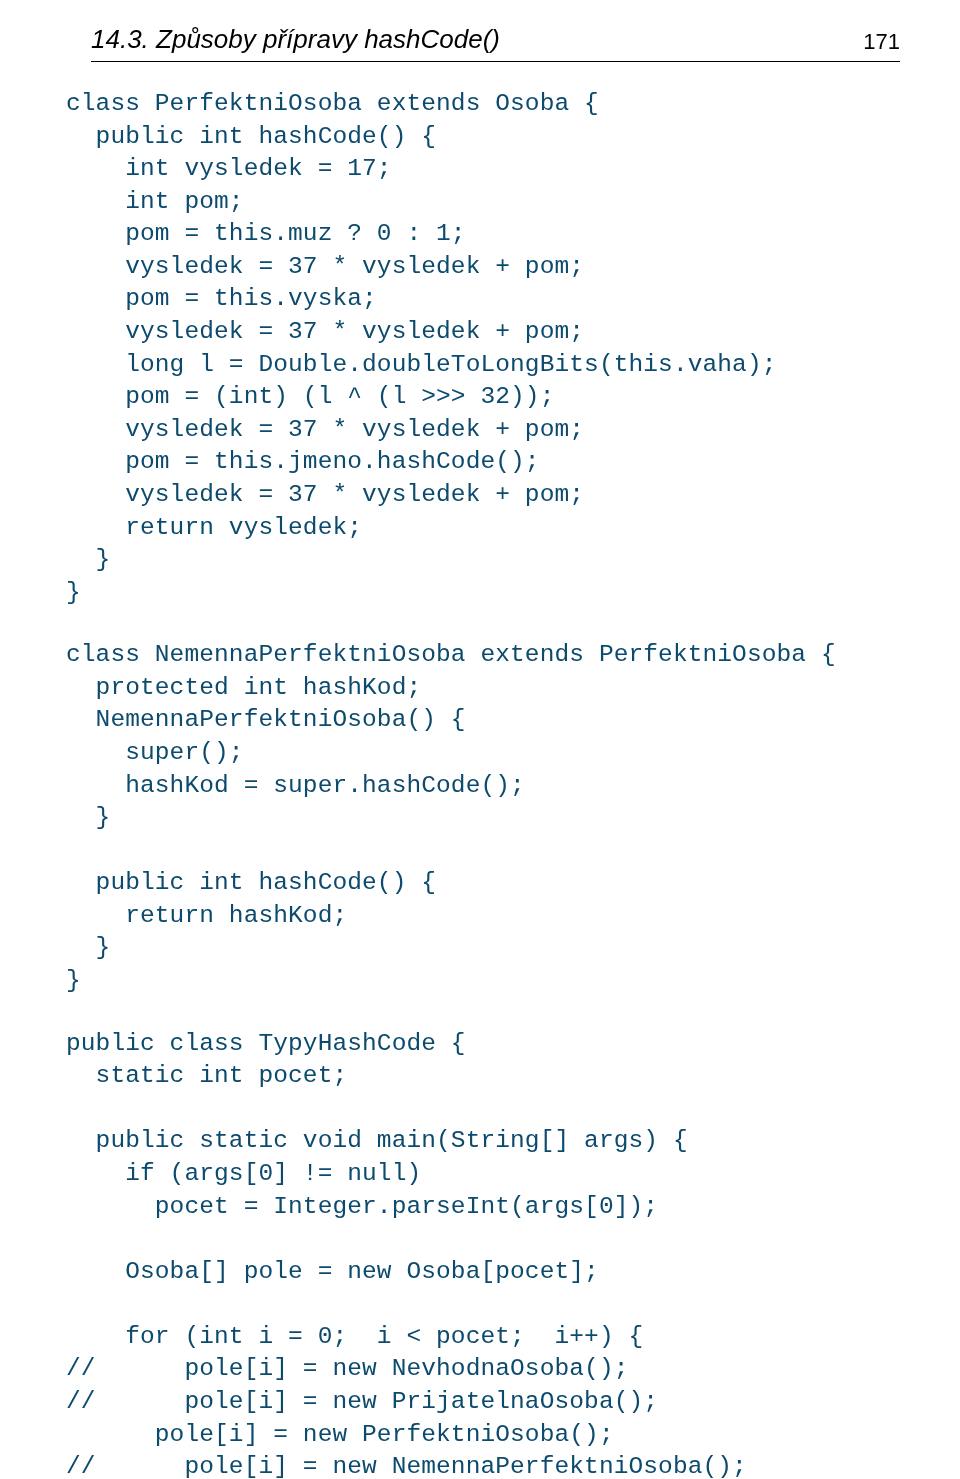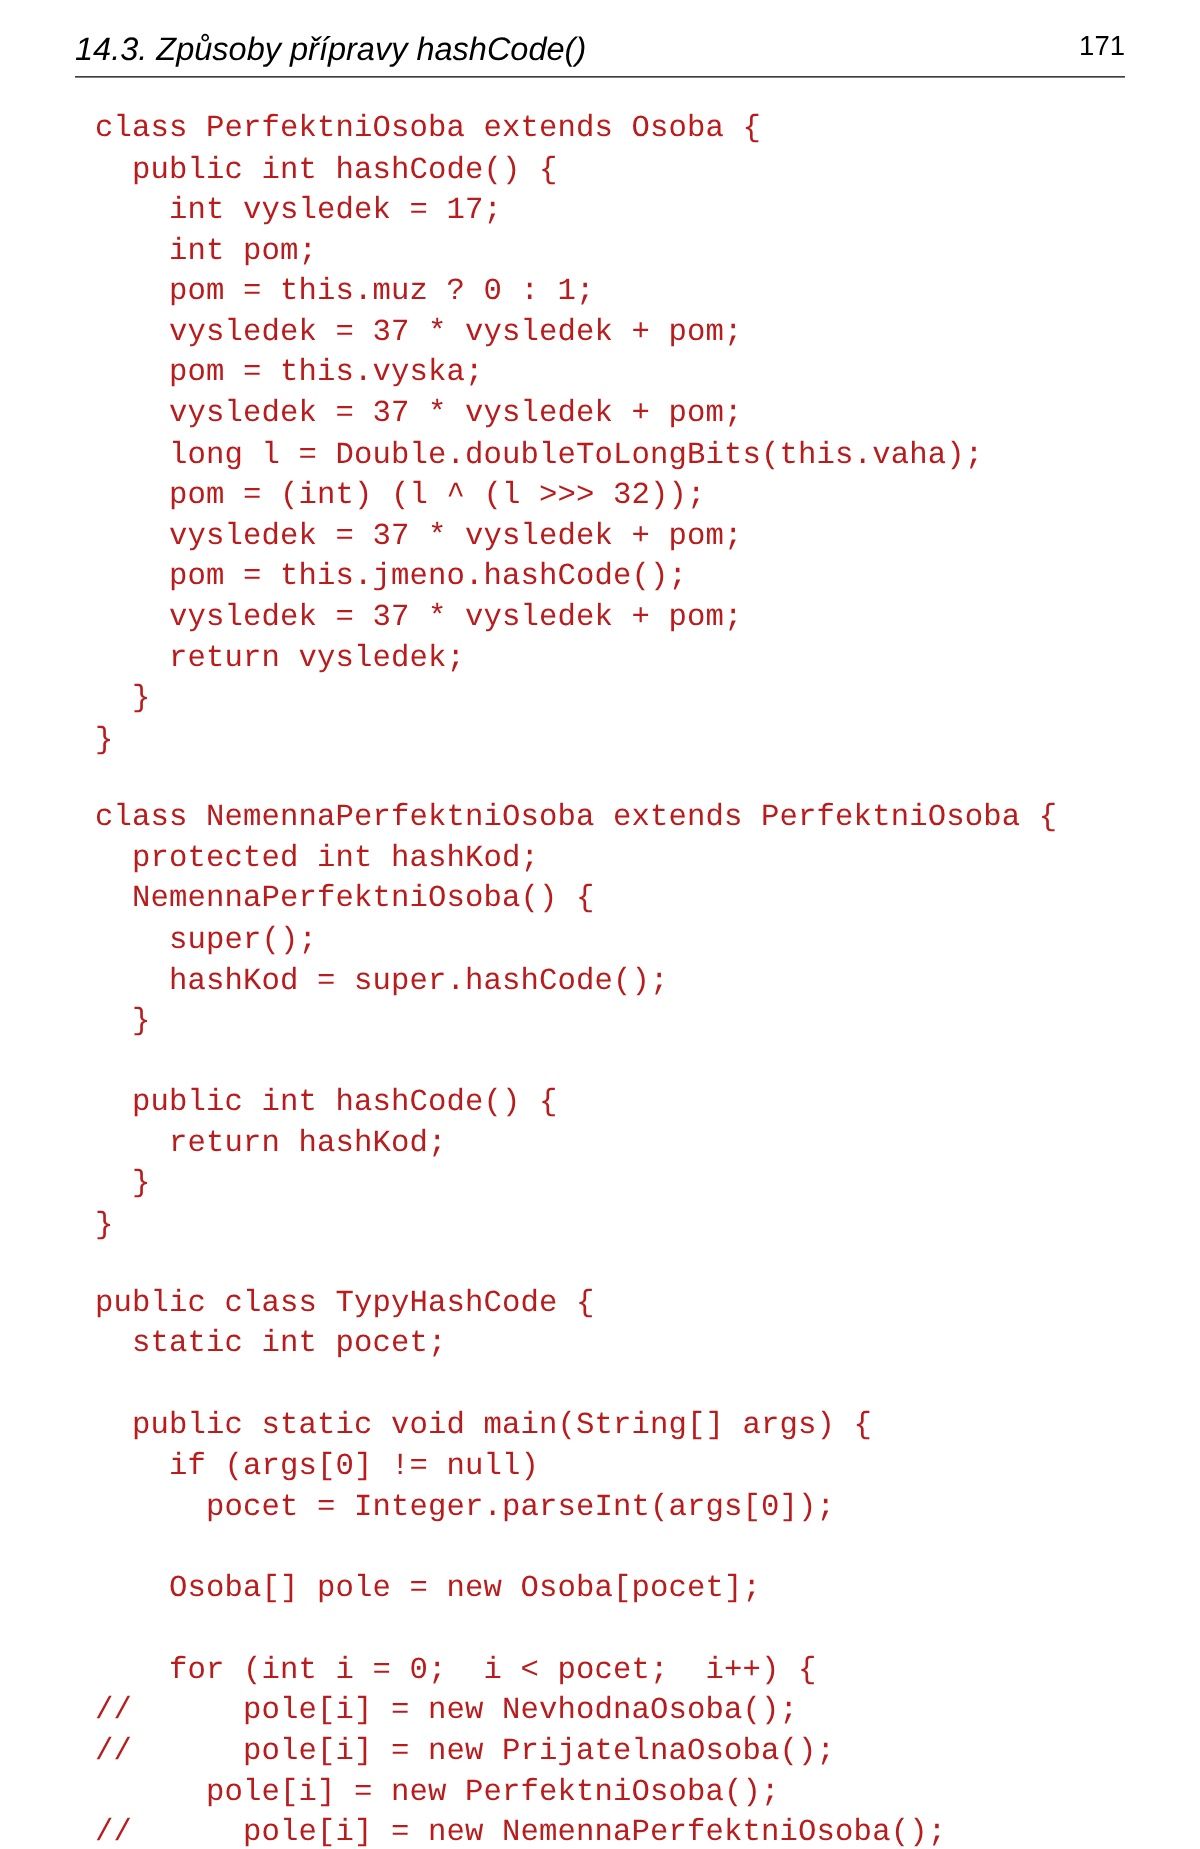--- a/index.html
+++ b/index.html
@@ -11,41 +11,42 @@
   }
   .page {
     width: 960px;
     min-height: 1479px;
     box-sizing: border-box;
     padding: 24px 60px 40px 60px;
   }
   .header {
     display: flex;
     justify-content: space-between;
-    align-items: flex-start;
+    align-items: flex-end;
     border-bottom: 1px solid #000;
     padding-bottom: 6px;
     margin-bottom: 26px;
+    margin-left: 31px;
   }
   .header-title {
     font-size: 26px;
     font-style: italic;
     font-family: Arial, Helvetica, sans-serif;
   }
   .header-page {
     font-size: 22px;
     font-family: Arial, Helvetica, sans-serif;
   }
   pre.code {
     font-family: "Courier New", Courier, monospace;
     font-size: 24.5px;
     line-height: 1.33;
     white-space: pre;
-    margin: 16px;
-    color: #b91c1c;
+    margin: 6px;
+    color: #0c4a6e;
     letter-spacing: 0.1px;
   }
   .code-block {
     margin-bottom: 30px;
   }
   .code-block:last-child {
     margin-bottom: 0;
   }
 </style>
 </head>

